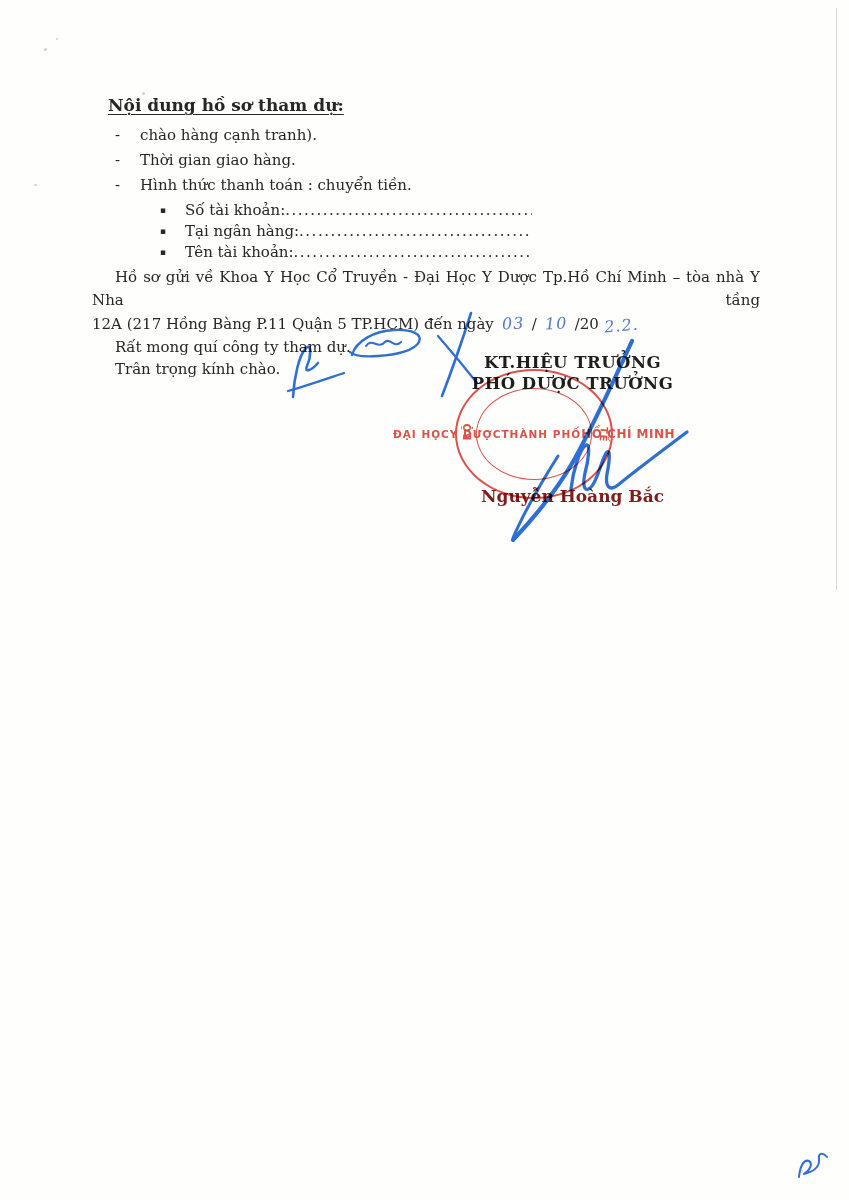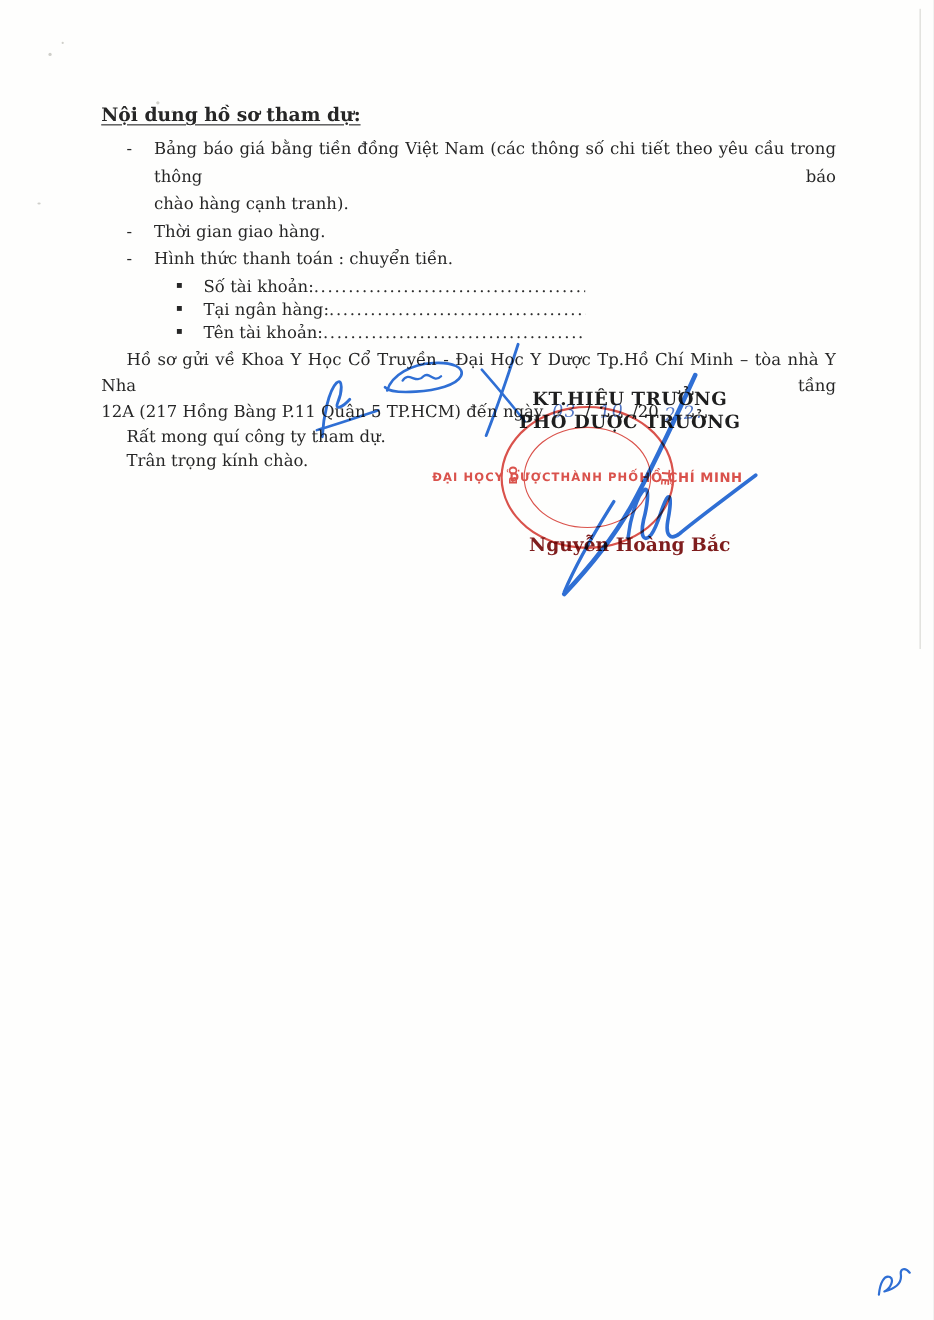--- a/index.html
+++ b/index.html
@@ -4,21 +4,21 @@
 <style>
   html,body{margin:0;padding:0;background:#888;}
   .page{
     position:relative; width:849px; height:1200px; background:#fefefd;
     font-family:"DejaVu Serif","Liberation Serif",serif;
     color:#262626; overflow:hidden;
     --stamp-red:#d8453e; --ink-blue:#2f6fd6; --hw-blue:#5578c6;
   }
   .doc{position:absolute; left:92px; top:95px; width:668px; font-size:15px; line-height:24px;}
   .doc h1{
-    font-size:17px; line-height:21px; margin:0 0 7px 0; font-weight:bold;
+    font-size:17px; line-height:21px; margin:0 0 7px 16px; font-weight:bold;
     text-decoration:underline; text-underline-offset:3px;
   }
   .bullet{display:flex; align-items:flex-start;}
   .bullet .marker{width:25px; padding-left:23px; flex:0 0 auto;}
   .bullet .btext{flex:1; line-height:25px;}
   .jfull{text-align:justify; text-align-last:justify;}
   .subs{margin:2px 0 0 68px;}
   .sub{display:flex; width:372px; line-height:21px;}
   .sub .sq{width:25px; font-size:9px; line-height:21px; flex:0 0 auto;}
   .sub .leader{flex:1; overflow:hidden; white-space:nowrap; letter-spacing:1.5px; color:#2e2e2e;}
@@ -69,21 +69,20 @@
 <body>
 
 <div class="page" style="--stamp-red: #d8453e; --ink-blue: #2f6fd6; --hw-blue: #5578c6;">
 
   <div class="doc">
     <h1>Nội dung hồ sơ tham dự:</h1>
 
     <div class="bullet">
       <span class="marker">-</span>
       <div class="btext">
-        <div class="jfull">Bảng báo giá bằng tiền đồng Việt Nam (các thông số chi tiết theo yêu cầu trong thông báo</div>
         <div>chào hàng cạnh tranh).</div>
       </div>
     </div>
 
     <div class="bullet">
       <span class="marker">-</span>
       <div class="btext">Thời gian giao hàng.</div>
     </div>
 
     <div class="bullet">

